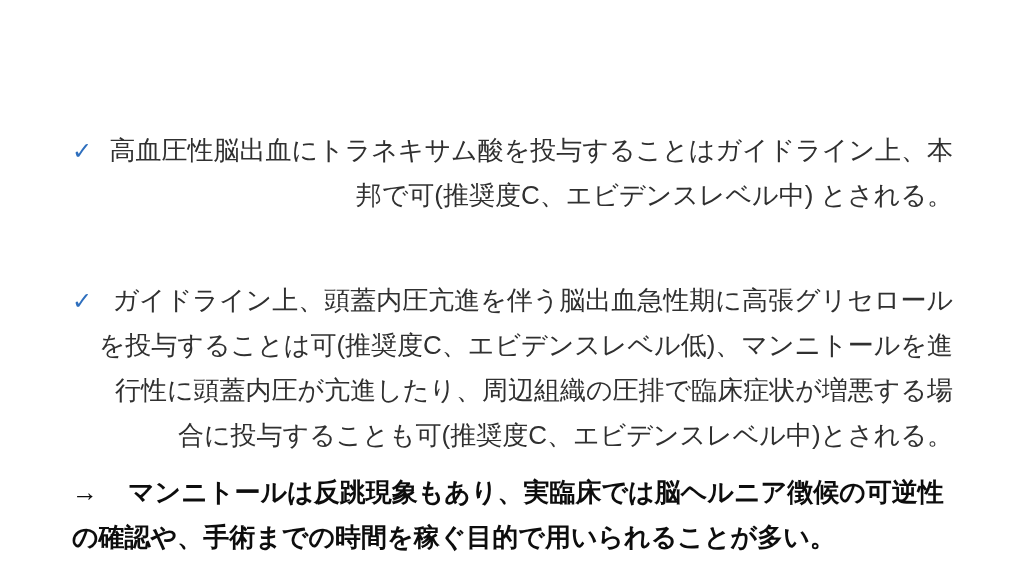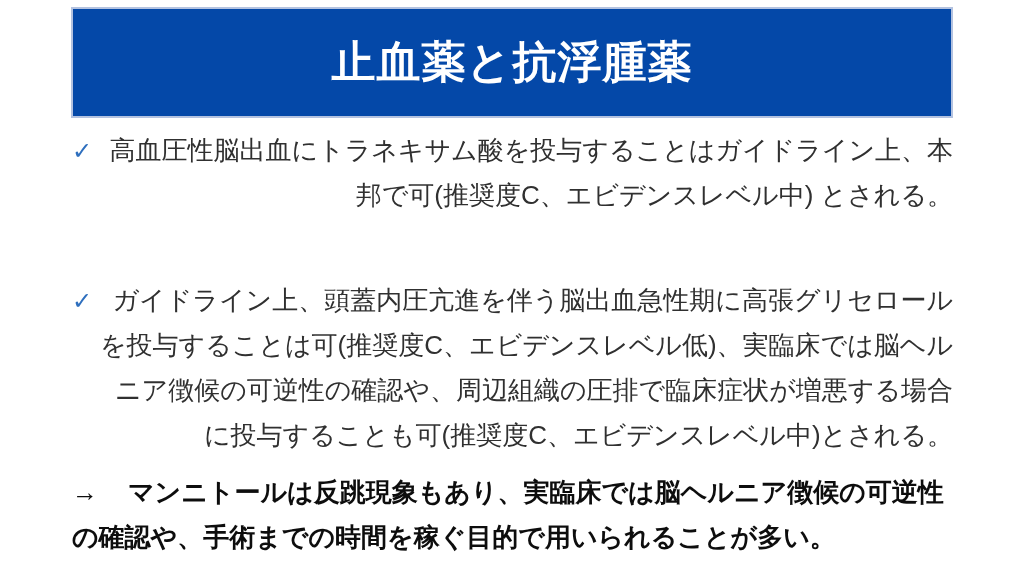--- a/index.html
+++ b/index.html
@@ -80,34 +80,31 @@
     display: inline-block;
     margin-right: 30px;
     font-weight: bold;
   }
 </style>
 </head>
 <body>
 
 <div class="slide">
 
-  <div class="title-banner">
-    <div class="slide-title">止血薬と抗浮腫薬</div>
-  </div>
 
   <div class="content">
 
     <div class="bullet-item">
       <span class="check-icon">✓</span>
       <span class="bullet-text">高血圧性脳出血にトラネキサム酸を投与することはガイドライン上、本邦で可(推奨度C、エビデンスレベル中) とされる。</span>
     </div>
 
     <div class="bullet-item second">
       <span class="check-icon">✓</span>
-      <span class="bullet-text">ガイドライン上、頭蓋内圧亢進を伴う脳出血急性期に高張グリセロールを投与することは可(推奨度C、エビデンスレベル低)、実臨床では脳ヘルニア徴候の可逆性の確認や、周辺組織の圧排で臨床症状が増悪する場合に投与することも可(推奨度C、エビデンスレベル中)とされる。</span>
+      <span class="bullet-text">ガイドライン上、頭蓋内圧亢進を伴う脳出血急性期に高張グリセロールを投与することは可(推奨度C、エビデンスレベル低)、マンニトールを進行性に頭蓋内圧が亢進したり、周辺組織の圧排で臨床症状が増悪する場合に投与することも可(推奨度C、エビデンスレベル中)とされる。</span>
     </div>
 
     <div class="conclusion">
       <span class="arrow-icon">→</span><span>マンニトールは反跳現象もあり、実臨床では脳ヘルニア徴候の可逆性の確認や、手術までの時間を稼ぐ目的で用いられることが多い。</span>
     </div>
 
   </div>
 
 </div>
 

